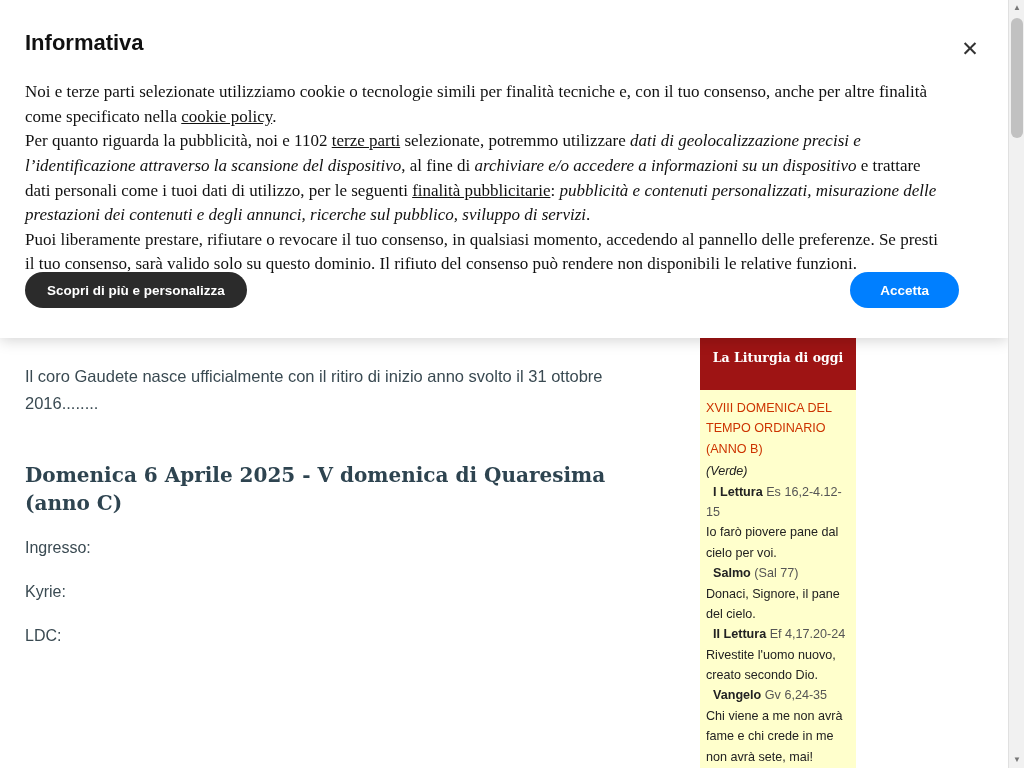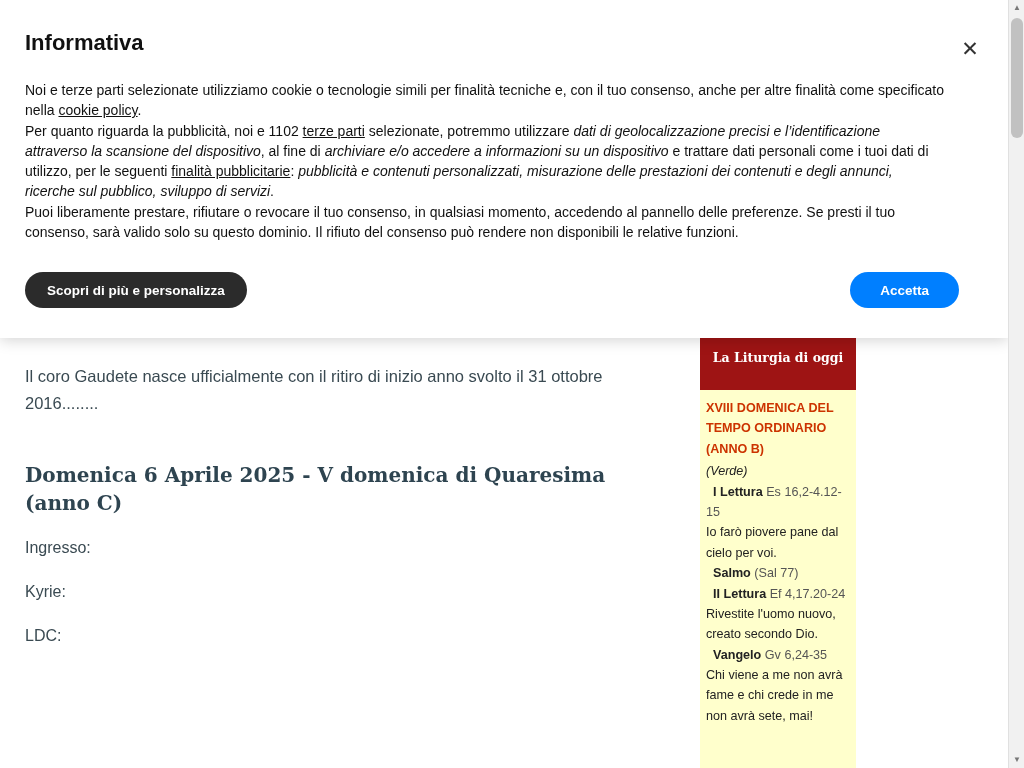--- a/index.html
+++ b/index.html
@@ -99,21 +99,21 @@
     font-family: "Liberation Sans", sans-serif;
     font-size: 12.6px;
     line-height: 1.62;
     color: #222222;
     background: #ffffcc;
     height: 388px;
     overflow: hidden;
   }
   #liturgy .lit-title {
     color: #cc3300;
-    font-weight: 700;
+    font-weight: 400;
     display: block;
     margin-bottom: 2px;
   }
   #liturgy .lit-color {
     font-style: italic;
     color: #222;
     display: block;
   }
   #liturgy .ref { color: #555; }
   #liturgy b { font-weight: 700; padding-left: 7px; }
@@ -173,22 +173,22 @@
     top: 38px; right: 26px;
     width: 24px; height: 24px;
     font-size: 21px;
     line-height: 22px;
     text-align: center;
     color: #333;
     cursor: pointer;
     font-family: "Liberation Sans", sans-serif;
   }
   .cookie-text {
-    font-family: Liberation Sans, sans-serif;
-    font-size: 14px;
+    font-family: Liberation Serif, serif;
+    font-size: 17px;
     line-height: 1.45;
     color: #111;
     max-width: 920px;
     margin: 0 0 0 0;
   }
   .cookie-text p { margin: 0 0 0 0; }
   .cookie-text .blk { display: block; margin-bottom: 0; }
   .cookie-text a, .cookie-link {
     color: #111;
     text-decoration: underline;
@@ -257,20 +257,21 @@
       <p class="lit-para">
         <b>I Lettura</b>
         <span class="ref">Es 16,2-4.12-15</span>
       </p>
       <p class="lit-para">Io farò piovere pane dal cielo per voi.</p>
 
       <p class="lit-para">
         <b>Salmo</b>
         <span class="ref">(Sal 77)</span>
       </p>
+      <p class="lit-para">Donaci, Signore, il pane del cielo.</p>
 
       <p class="lit-para">
         <b>II Lettura</b>
         <span class="ref">Ef 4,17.20-24</span>
       </p>
       <p class="lit-para">Rivestite l'uomo nuovo, creato secondo Dio.</p>
 
       <p class="lit-para">
         <b>Vangelo</b>
         <span class="ref">Gv 6,24-35</span>

